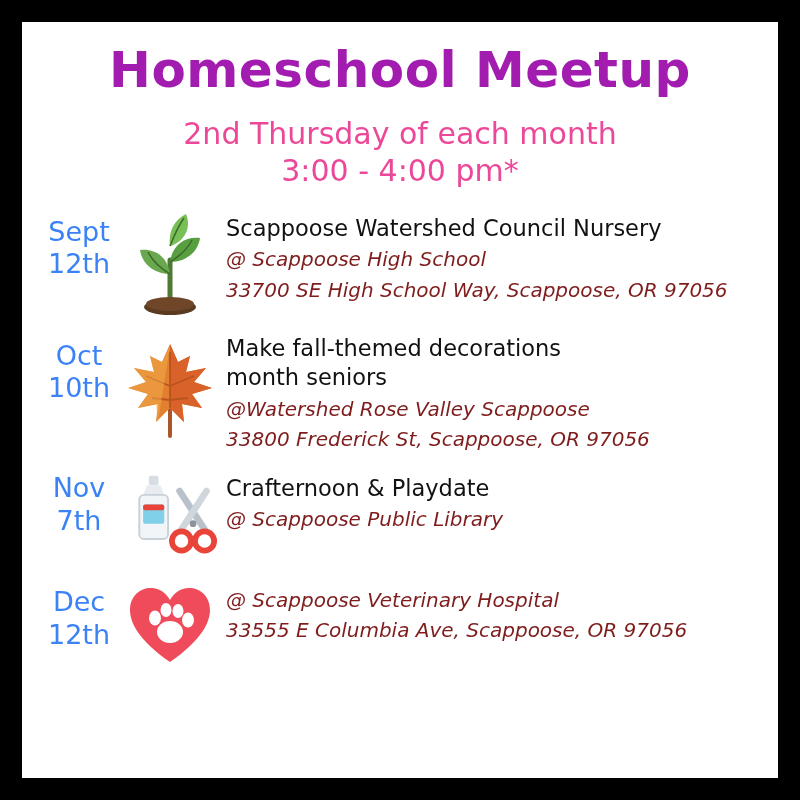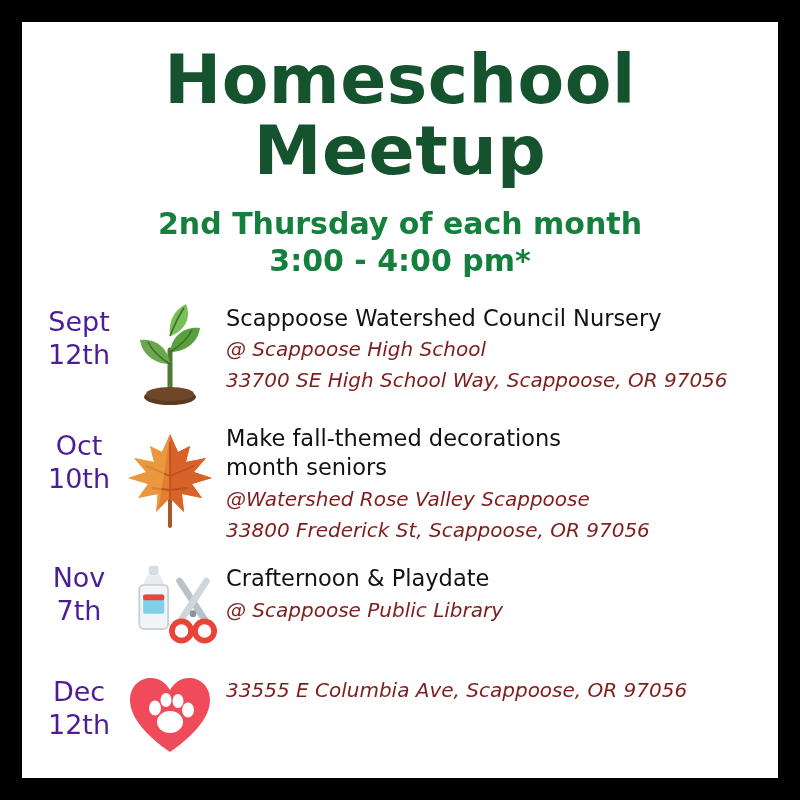--- a/index.html
+++ b/index.html
@@ -20,54 +20,54 @@
     width: 756px;
     height: 756px;
     background: #ffffff;
     box-sizing: border-box;
     padding: 0;
     overflow: hidden;
   }
   .title {
     text-align: center;
     font-family: "DejaVu Sans", sans-serif;
-    font-size: 68px;
+    font-size: 50px;
     font-weight: 700;
     letter-spacing: 0.5px;
-    color: #14532d;
+    color: #a21caf;
     margin: 22px 0 0 0;
     line-height: 1.05;
   }
   .subtitle {
     text-align: center;
     font-size: 30px;
-    color: #15803d;
+    color: #ec4899;
     margin-top: 18px;
     line-height: 1.25;
-    font-weight: 700;
+    font-weight: 400;
   }
   .subtitle .line2 {
     display: block;
   }
 
   .events {
     margin-top: 18px;
   }
   .event {
     display: flex;
     align-items: flex-start;
     padding: 0 10px 0 14px;
     margin-bottom: 10px;
   }
   .date {
     width: 86px;
     flex: 0 0 86px;
     text-align: center;
     font-size: 27px;
-    color: #4c1d95;
+    color: #3b82f6;
     line-height: 1.22;
     padding-top: 8px;
   }
   .date .d-month { display: block; }
   .date .d-day { display: block; }
 
   .icon-cell {
     width: 96px;
     flex: 0 0 96px;
     display: flex;
@@ -206,18 +206,19 @@
         <svg width="92" height="88" viewBox="0 0 92 88">
           <path d="M46 80 C14 58 6 40 6 28 C6 14 16 6 27 6 C36 6 42 11 46 18 C50 11 56 6 65 6 C76 6 86 14 86 28 C86 40 78 58 46 80 Z" fill="#ef4b5a"></path>
           <ellipse cx="46" cy="50" rx="13" ry="11" fill="#ffffff"></ellipse>
           <ellipse cx="31" cy="36" rx="6" ry="7.5" fill="#ffffff"></ellipse>
           <ellipse cx="42" cy="28" rx="5.5" ry="7" fill="#ffffff"></ellipse>
           <ellipse cx="54" cy="29" rx="5.5" ry="7" fill="#ffffff"></ellipse>
           <ellipse cx="64" cy="38" rx="6" ry="7.5" fill="#ffffff"></ellipse>
         </svg>
       </div>
       <div class="details">
+        <div class="ev-line">@ Scappoose Veterinary Hospital</div>
         <div class="ev-line">33555 E Columbia Ave, Scappoose, OR 97056</div>
       </div>
     </div>
 
   </div>
 </div>
 
 </body></html>

